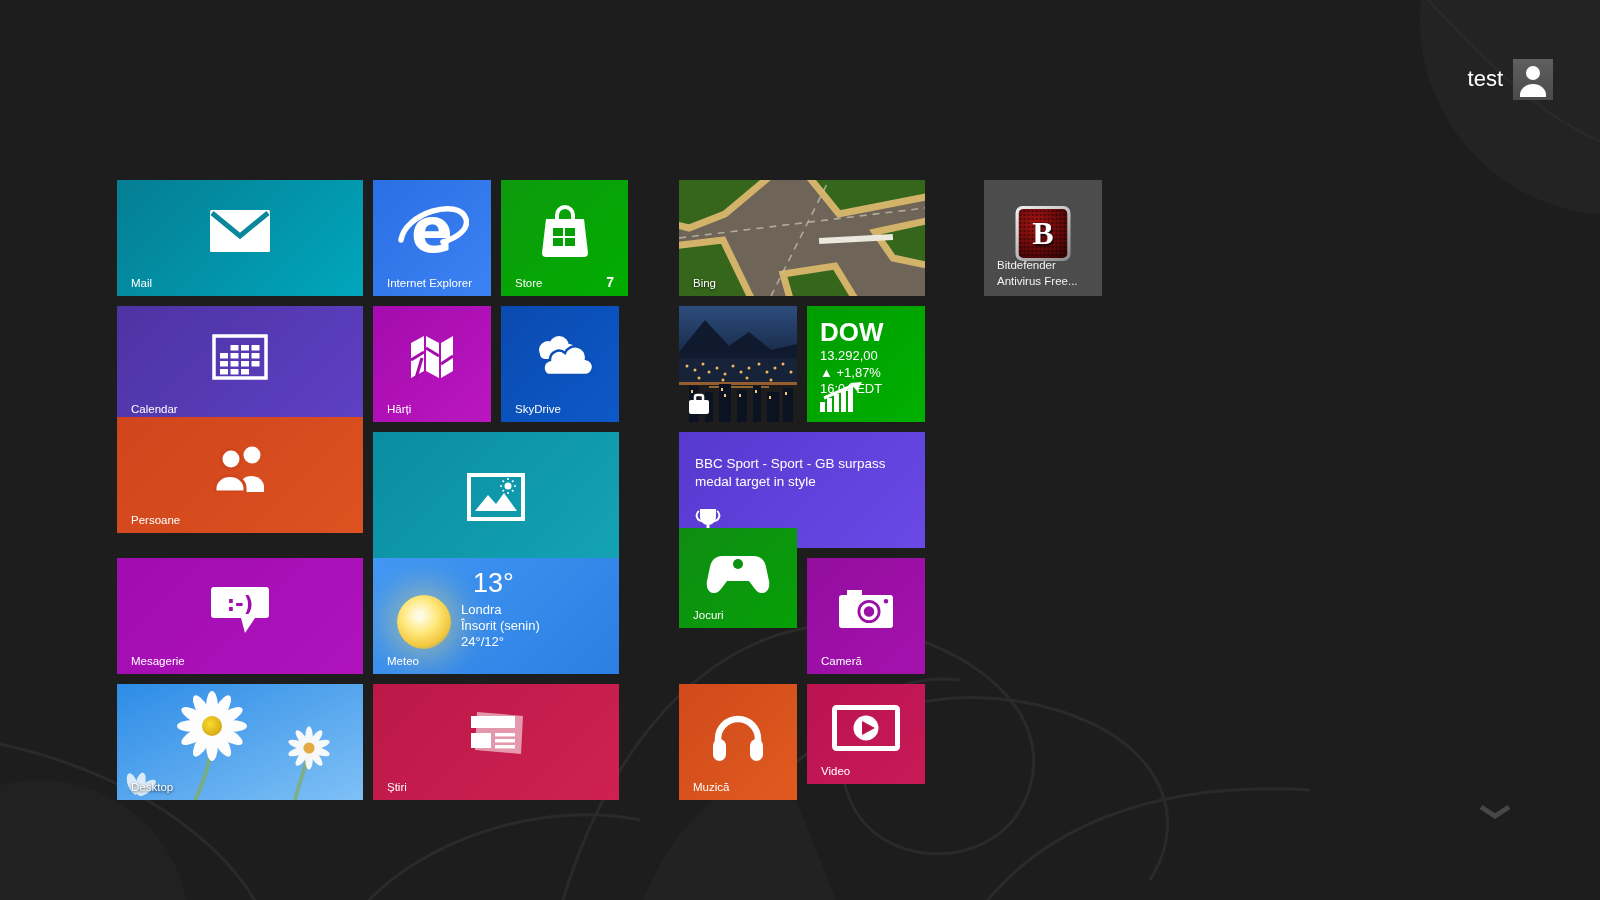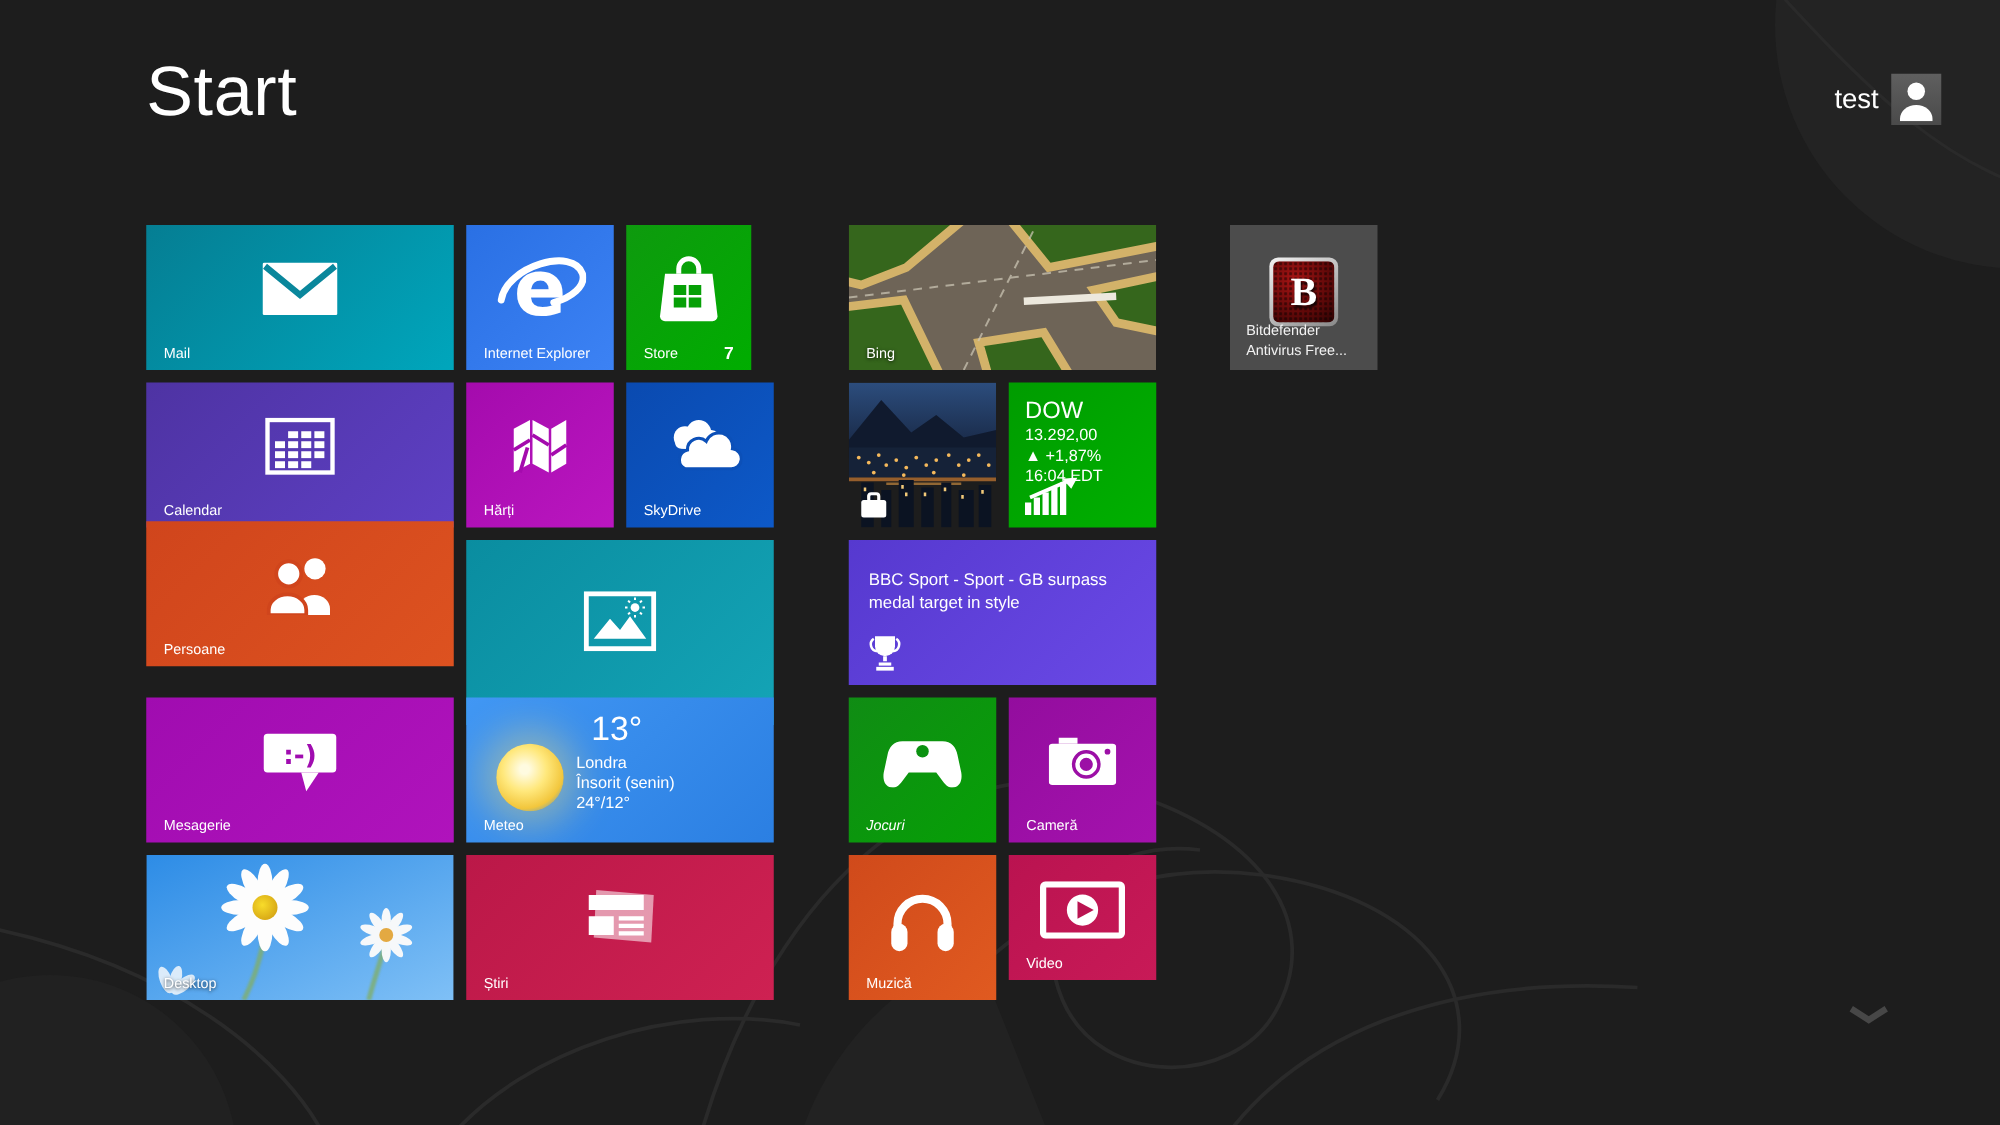--- a/index.html
+++ b/index.html
@@ -17,21 +17,21 @@
   .avatar svg{margin:4px auto 0;}
   .tile{position:absolute;overflow:hidden;cursor:pointer;}
   .tile .label{position:absolute;left:14px;bottom:7px;font-size:11.5px;color:#fff;
                white-space:nowrap;}
   .shadowed{text-shadow:0 1px 3px rgba(0,0,0,.75);}
   .icon-c{position:absolute;left:50%;top:44%;transform:translate(-50%,-50%);}
   .badge{position:absolute;right:14px;bottom:6px;font-size:14px;font-weight:bold;color:#fff;}
   .fill{position:absolute;inset:0;width:100%;height:100%;}
   
   .dow-body{position:absolute;left:13px;top:12px;line-height:1.12;}
-  .dow-symbol{font-size:19px;font-weight:400;}
+  .dow-symbol{font-size:26px;font-weight:700;}
   .dow-line{font-size:13px;margin-top:2px;}
   .dow-chart{position:absolute;left:13px;bottom:10px;}
   
   .sun{position:absolute;left:24px;top:37px;width:54px;height:54px;border-radius:50%;
        background:radial-gradient(circle at 42% 38%, #fffbe0 8%, #ffe87c 38%, #f2c63c 68%, rgba(242,198,60,.25) 86%, rgba(242,198,60,0) 100%);
        box-shadow:0 0 30px 12px rgba(255,225,110,.38);}
   .meteo-body{position:absolute;left:88px;top:9px;line-height:1.2;}
   .meteo-temp{font-size:27px;font-weight:400;margin-bottom:3px;margin-left:12px;}
   .meteo-line{font-size:13px;}
   
@@ -64,21 +64,20 @@
       <path d="M560 910 C 620 700 760 590 905 635 C 1010 668 1060 740 1020 810 C 985 870 880 870 850 800 C 820 730 880 670 960 680"></path>
       <path d="M700 910 C 740 780 860 680 1010 700 C 1140 718 1200 800 1150 880"></path>
       <path d="M980 910 C 1040 830 1150 780 1310 790"></path>
       <path d="M-20 740 C 140 770 230 850 260 910"></path>
       <path d="M360 910 C 420 840 540 800 640 820"></path>
     </g>
     <path d="M640 910 A 240 240 0 0 1 780 760 L 840 910 Z" fill="#222222"></path>
     <circle cx="40" cy="930" r="150" fill="#212121"></circle>
   </svg>
 
-  <h1 class="start-title">Start</h1>
   <div class="user-name">test</div>
   <div class="avatar">
     <svg width="32" height="34" viewBox="0 0 32 34">
       <circle cx="16" cy="10" r="7" fill="#fff"></circle>
       <path d="M3 34 v-2 a13 11 0 0 1 26 0 v2 z" fill="#fff"></path>
     </svg>
   </div>
 
   <div class="tile" style="left: 117px; top: 180px; width: 246px; height: 116px; background: linear-gradient(135deg, rgb(5, 126, 147), rgb(0, 166, 188));">
     <svg class="icon-c" width="60" height="42" viewBox="0 0 60 42">
@@ -89,21 +88,21 @@
   </div>
 
   <div class="tile" style="left: 373px; top: 180px; width: 118px; height: 116px; background: linear-gradient(135deg, rgb(42, 112, 228), rgb(60, 130, 244));">
     <svg class="icon-c" width="74" height="72" viewBox="0 0 74 72">
       <text x="37" y="57" text-anchor="middle" font-size="62" font-weight="bold" font-family="DejaVu Sans, sans-serif" fill="#fff">e</text>
       <path d="M6 45 C 10 18 64 2 71 24 C 74 34 62 43 48 47" stroke="#fff" stroke-width="5.5" fill="none" stroke-linecap="round"></path>
     </svg>
     <span class="label">Internet Explorer</span>
   </div>
 
-  <div class="tile" style="left: 501px; top: 180px; width: 100px; height: 116px; background: linear-gradient(135deg, rgb(14, 154, 14), rgb(0, 173, 0));">
+  <div class="tile" style="left: 501px; top: 180px; width: 127px; height: 116px; background: linear-gradient(135deg, rgb(14, 154, 14), rgb(0, 173, 0));">
     <svg class="icon-c" width="58" height="56" viewBox="0 0 58 56">
       <path d="M21 16 v-4 a8 8 0 0 1 16 0 v4" stroke="#fff" stroke-width="4" fill="none"></path>
       <path d="M10 16 h38 l4 34 a4 4 0 0 1 -4 4 H10 a4 4 0 0 1 -4 -4 Z" fill="#fff"></path>
       <g fill="#06a006">
         <rect x="17" y="25" width="10" height="8"></rect>
           <rect x="29" y="25" width="10" height="8"></rect>
         <rect x="17" y="35" width="10" height="8"></rect>
           <rect x="29" y="35" width="10" height="8"></rect>
       </g>
     </svg>
@@ -327,21 +326,21 @@
     <div class="sun"></div>
     <div class="meteo-body">
       <div class="meteo-temp">13°</div>
       <div class="meteo-line">Londra</div>
       <div class="meteo-line">Însorit (senin)</div>
       <div class="meteo-line">24°/12°</div>
     </div>
     <span class="label">Meteo</span>
   </div>
 
-  <div class="tile" style="left: 679px; top: 558px; width: 118px; height: 116px; background: linear-gradient(135deg, rgb(16, 140, 20), rgb(6, 160, 6)); font-style: italic;">
+  <div class="tile" style="left: 679px; top: 528px; width: 118px; height: 100px; background: linear-gradient(135deg, rgb(16, 140, 20), rgb(6, 160, 6));">
     <svg class="icon-c" width="66" height="42" viewBox="0 0 66 42">
       <path d="M17 5 h32 c7 0 11 5 12 11 l3 14 c1 6 -1 11 -6 12 c-5 1 -8 -4 -11 -8 l-3 -4 h-22 l-3 4 c-3 4 -6 9 -11 8 c-5 -1 -7 -6 -6 -12 l3 -14 C6 10 10 5 17 5 Z" fill="#fff"></path>
       <circle cx="33" cy="13" r="5" fill="#0a9210"></circle>
     </svg>
     <span class="label">Jocuri</span>
   </div>
 
   <div class="tile" style="left: 807px; top: 558px; width: 118px; height: 116px; background: linear-gradient(135deg, rgb(147, 13, 158), rgb(165, 18, 174));">
     <svg class="icon-c" width="54" height="38" viewBox="0 0 54 38">
       <rect x="8" y="0" width="15" height="5" fill="#fff"></rect>

